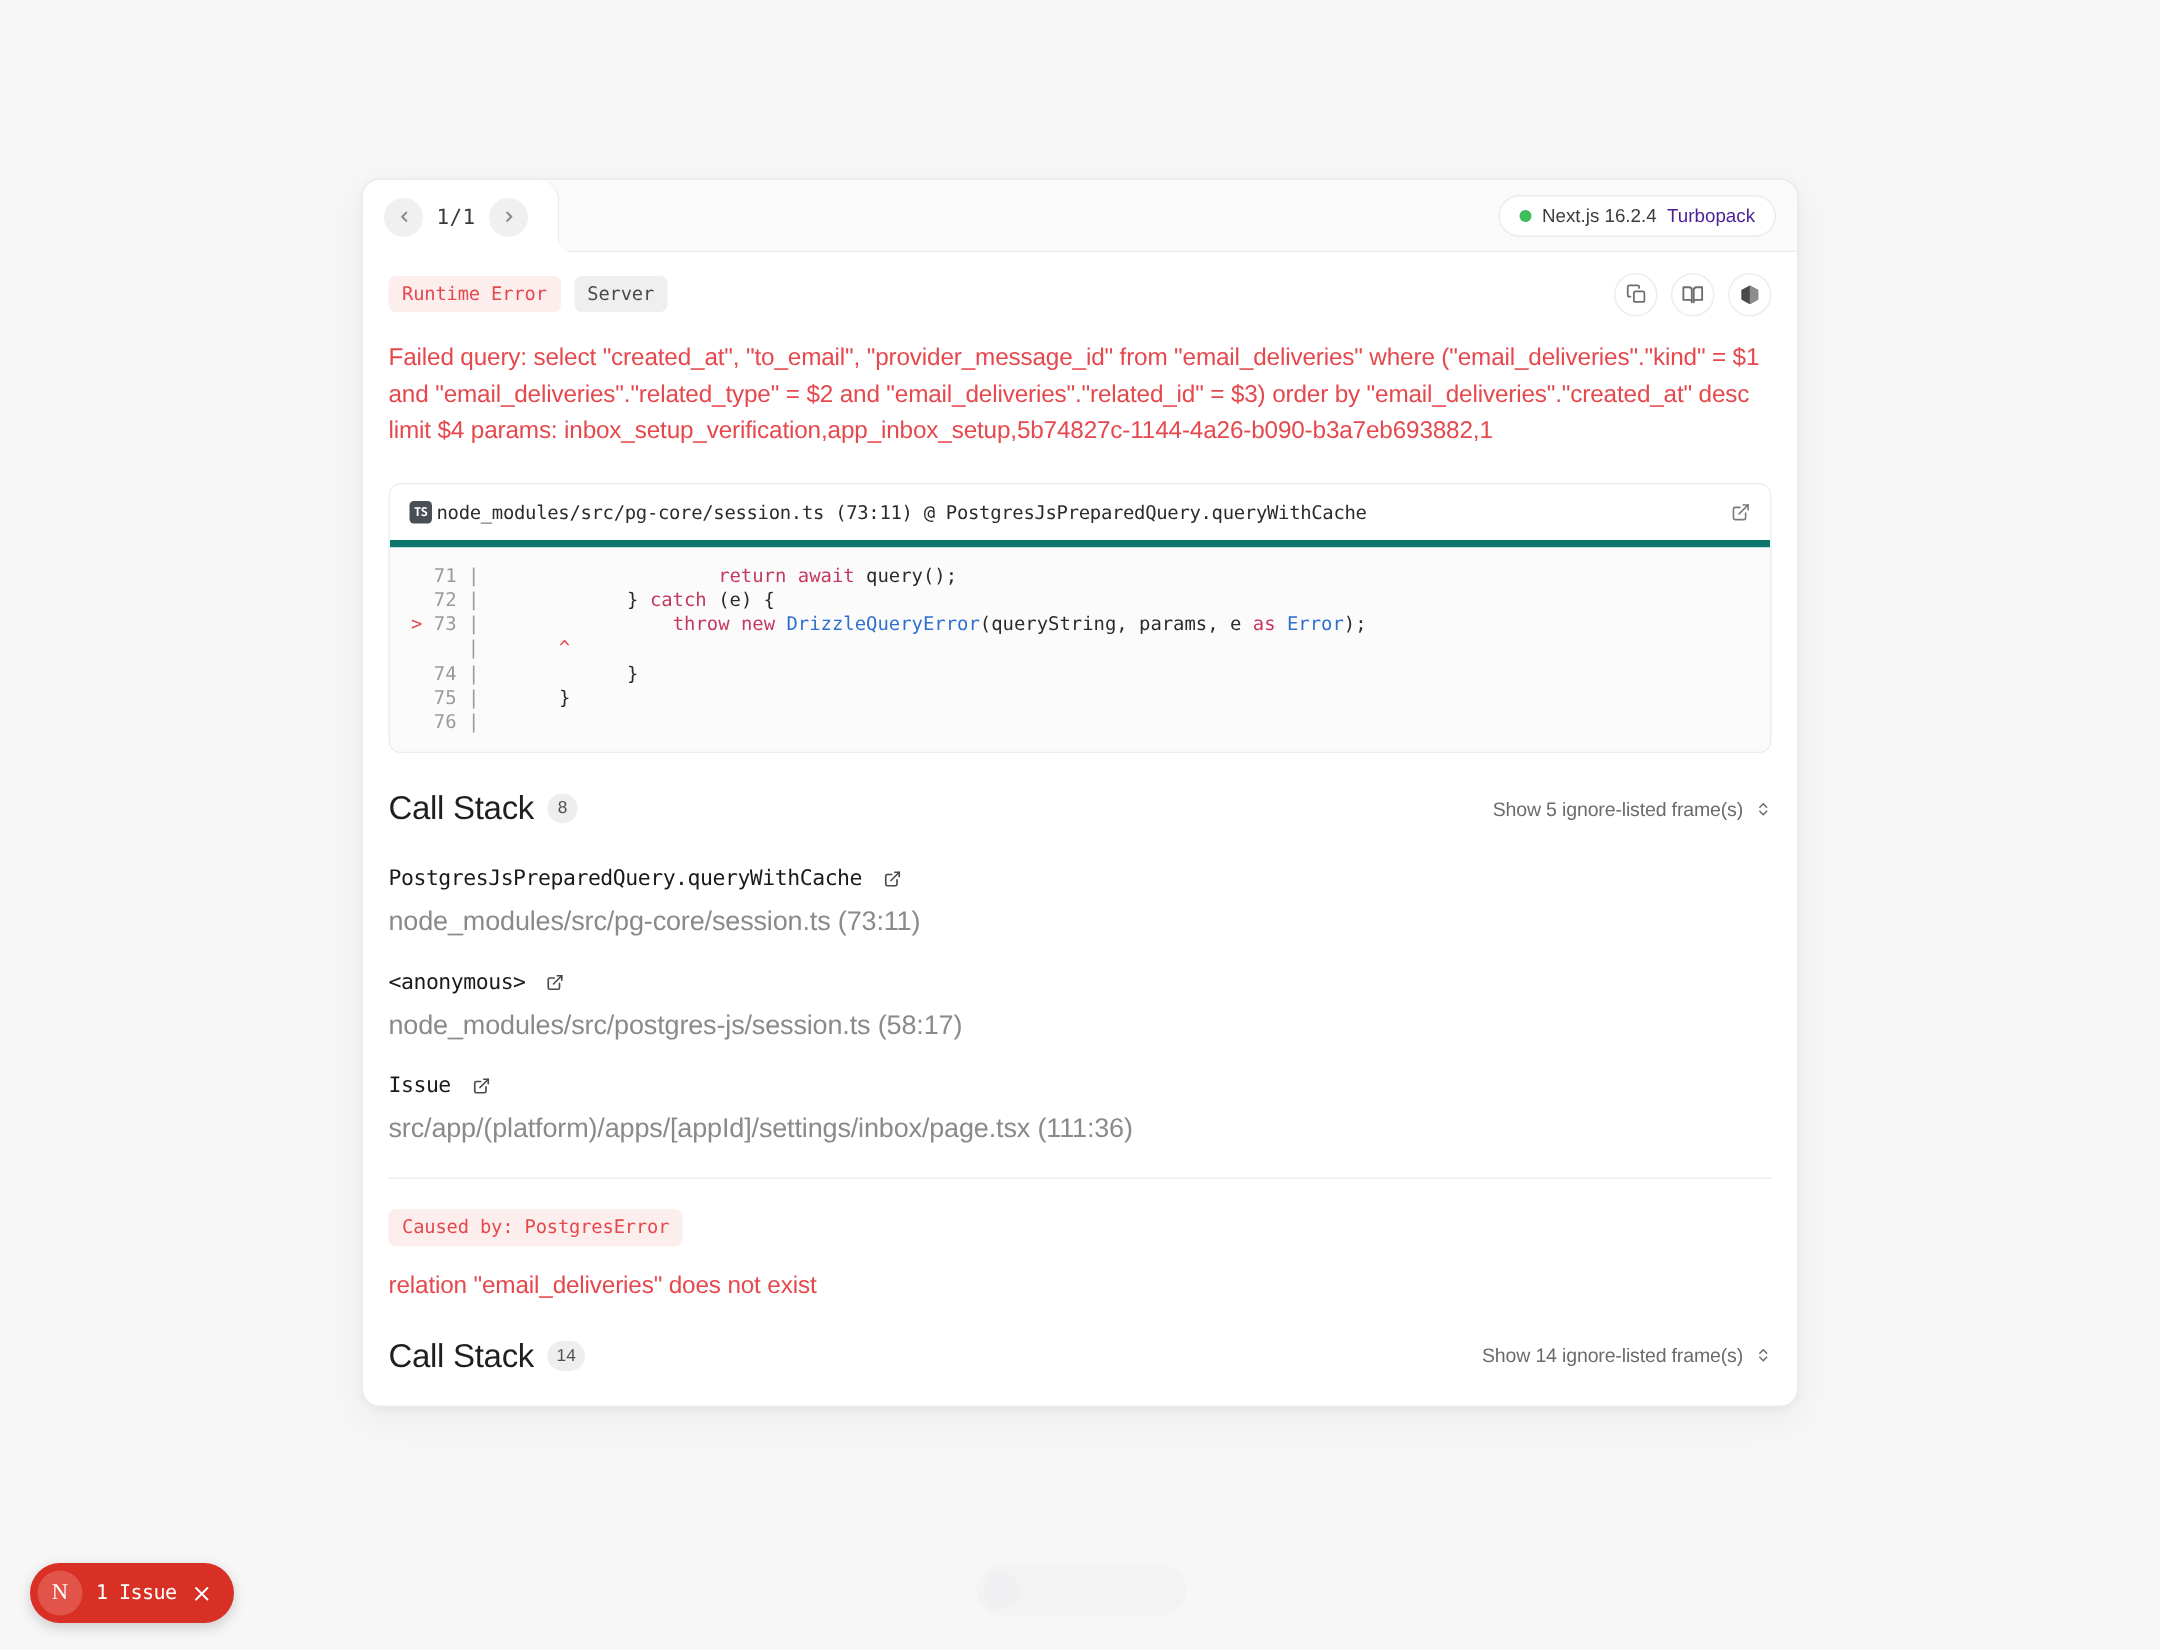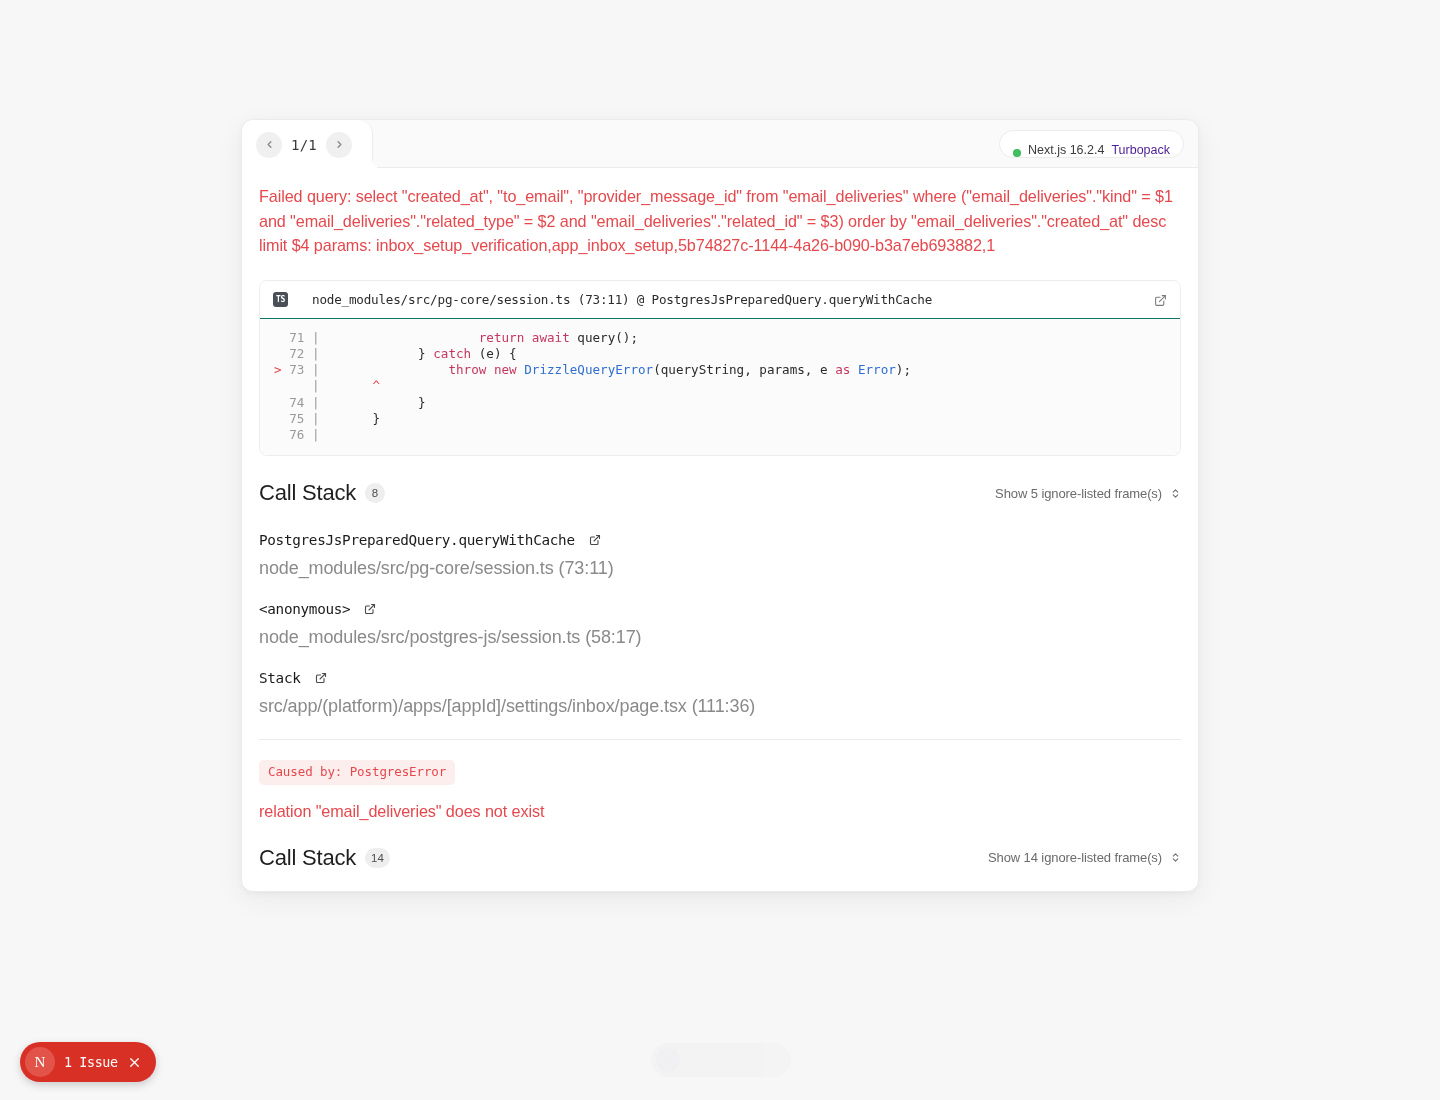--- a/index.html
+++ b/index.html
@@ -79,21 +79,21 @@
     min-width: 26px;
     text-align: center;
   }
 
   .version-pill {
     position: absolute;
     right: 14px;
     top: 50%;
     transform: translateY(-50%);
     display: flex;
-    align-items: flex-end;
+    align-items: center;
     gap: 7px;
     height: 28px;
     padding: 0 13px;
     background: #ffffff;
     border: 1px solid #ececec;
     border-radius: 999px;
     font-size: 12.5px;
     color: #3c3c3c;
     white-space: nowrap;
   }
@@ -155,25 +155,25 @@
 
   
   .codeframe {
     border: 1px solid #ededed;
     border-radius: 8px;
     overflow: hidden;
     margin-bottom: 24px;
   }
   .cf-head {
     display: flex;
-    align-items: flex-end;
-    gap: 24px;
+    align-items: center;
+    gap: 3px;
     padding: 11px 13px;
     background: #ffffff;
-    border-bottom: 1px solid #0f766e;
+    border-bottom: 5px solid #0f766e;
   }
   .ts-icon {
     width: 15px; height: 15px;
     border-radius: 3px;
     background: #4a4f57;
     color: #fff;
     font-family: "DejaVu Sans Mono", monospace;
     font-size: 8px;
     font-weight: bold;
     display: flex;
@@ -377,20 +377,45 @@
       <div class="version-pill">
         <span class="dot-green"></span>
         <span>Next.js 16.2.4</span>
         <span class="turbo">Turbopack</span>
       </div>
 
     </div>
 
     <div class="body">
 
+      <div class="badge-row">
+        <span class="badge badge-runtime">Runtime Error</span>
+        <span class="badge badge-env">Server</span>
+
+        <div class="tool-btns">
+          <button class="tool-btn">
+            <svg width="14" height="14" viewBox="0 0 24 24" fill="none" stroke="currentColor" stroke-width="2" stroke-linecap="round" stroke-linejoin="round">
+              <rect x="9" y="9" width="12" height="12" rx="2"></rect>
+              <path d="M5 15H4a2 2 0 0 1-2-2V4a2 2 0 0 1 2-2h9a2 2 0 0 1 2 2v1"></path>
+            </svg>
+          </button>
+          <button class="tool-btn">
+            <svg width="15" height="15" viewBox="0 0 24 24" fill="none" stroke="currentColor" stroke-width="2" stroke-linecap="round" stroke-linejoin="round">
+              <path d="M2 4h6a3 3 0 0 1 3 3v13a2.5 2.5 0 0 0-2.5-2.5H2z"></path>
+              <path d="M22 4h-6a3 3 0 0 0-3 3v13a2.5 2.5 0 0 1 2.5-2.5H22z"></path>
+            </svg>
+          </button>
+          <button class="tool-btn">
+            <svg width="15" height="15" viewBox="0 0 24 24">
+              <path d="M12 2l9 5v10l-9 5-9-5V7z" fill="#4a4a4a"></path>
+              <path d="M12 2l9 5v10l-9 5z" fill="#8c8c8c"></path>
+            </svg>
+          </button>
+        </div>
+      </div>
 
       <div class="err-msg">Failed query: select "created_at", "to_email", "provider_message_id" from "email_deliveries" where ("email_deliveries"."kind" = $1 and "email_deliveries"."related_type" = $2 and "email_deliveries"."related_id" = $3) order by "email_deliveries"."created_at" desc limit $4 params: inbox_setup_verification,app_inbox_setup,5b74827c-1144-4a26-b090-b3a7eb693882,1</div>
 
       
       <div class="codeframe">
         <div class="cf-head">
           <span class="ts-icon">TS</span>
           <span class="cf-path">node_modules/src/pg-core/session.ts (73:11) @ PostgresJsPreparedQuery.queryWithCache</span>
           <span class="cf-ext">
             <svg width="13" height="13" viewBox="0 0 24 24" fill="none" stroke="currentColor" stroke-width="2" stroke-linecap="round" stroke-linejoin="round">
@@ -438,21 +463,21 @@
                   <path d="M18 13v6a2 2 0 0 1-2 2H5a2 2 0 0 1-2-2V8a2 2 0 0 1 2-2h6"></path>
                   <polyline points="15 3 21 3 21 9"></polyline>
                   <line x1="10" y1="14" x2="21" y2="3"></line>
                 </svg>
               </span>
             </div>
             <div class="frame-loc">node_modules/src/postgres-js/session.ts (58:17)</div>
           </div>
           <div class="frame">
             <div class="frame-name">
-              <span>Stack</span>
+              <span>Issue</span>
               <span class="frame-link">
                 <svg width="12" height="12" viewBox="0 0 24 24" fill="none" stroke="currentColor" stroke-width="2.2" stroke-linecap="round" stroke-linejoin="round">
                   <path d="M18 13v6a2 2 0 0 1-2 2H5a2 2 0 0 1-2-2V8a2 2 0 0 1 2-2h6"></path>
                   <polyline points="15 3 21 3 21 9"></polyline>
                   <line x1="10" y1="14" x2="21" y2="3"></line>
                 </svg>
               </span>
             </div>
             <div class="frame-loc">src/app/(platform)/apps/[appId]/settings/inbox/page.tsx (111:36)</div>
           </div>

